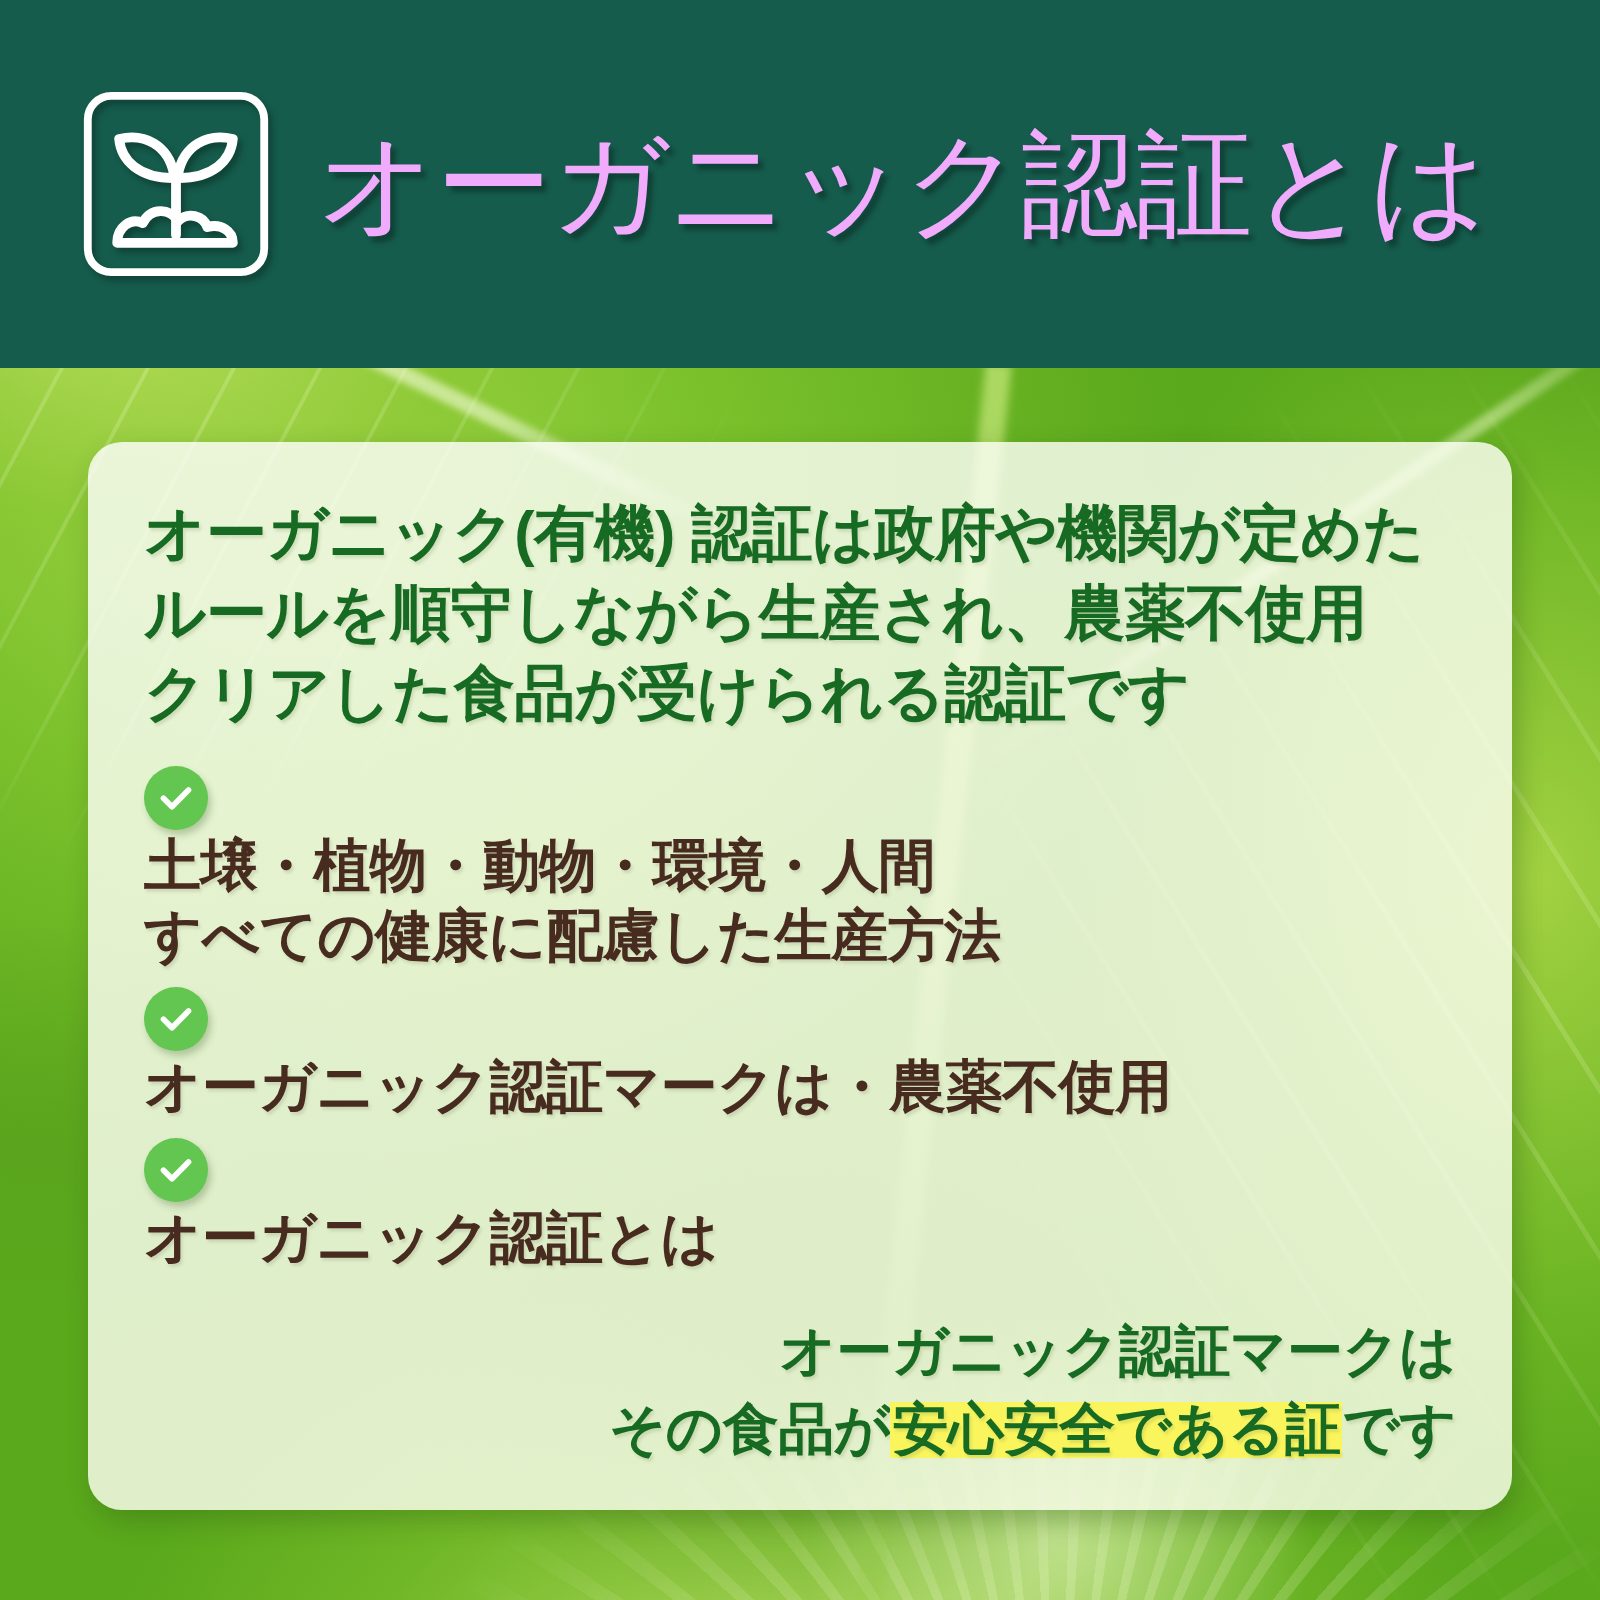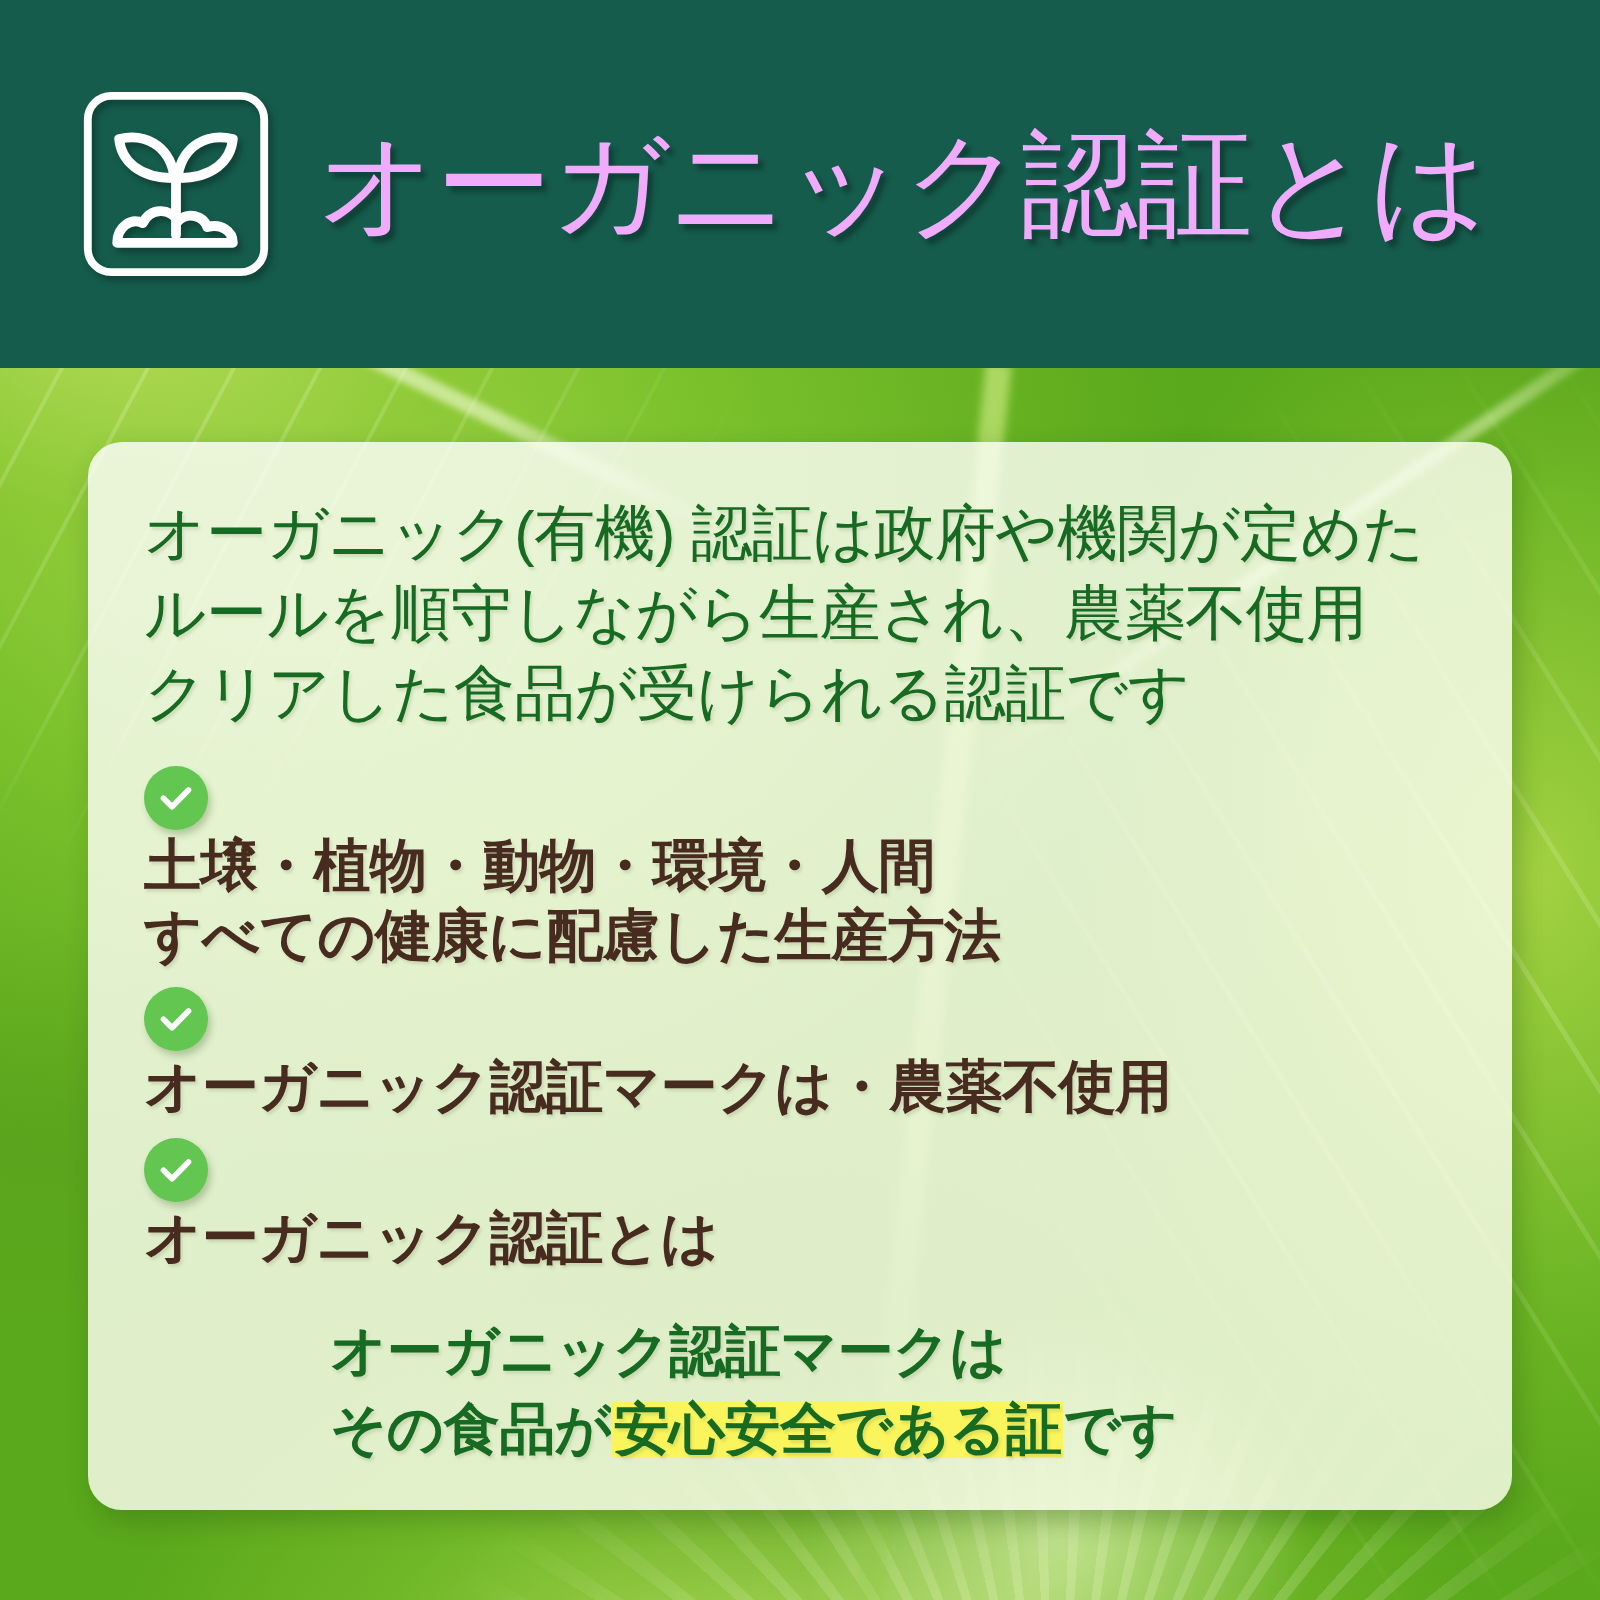--- a/index.html
+++ b/index.html
@@ -176,21 +176,21 @@
     position: relative;
     padding: 52px 56px 0 56px;
     height: 100%;
     box-sizing: border-box;
   }
 
   .intro {
     color: #176a22;
     font-size: 61px;
     line-height: 1.31;
-    font-weight: 400;
+    font-weight: 700;
     letter-spacing: -0.5px;
     margin: 0 0 22px 0;
     text-shadow: 2px 3px 3px rgba(120,140,90,.22);
     white-space: nowrap;
   }
 
   .bullets {
     margin: 0;
     padding: 0;
     list-style: none;
@@ -235,20 +235,21 @@
   .footer-note {
     margin-top: 40px;
     padding-left: 186px;
     color: #176a22;
     font-size: 56px;
     line-height: 1.38;
     font-weight: 700;
     letter-spacing: -0.5px;
     text-shadow: 2px 3px 3px rgba(120,140,90,.22);
     white-space: nowrap;
+    text-align: right;
   }
 
   .hl {
     background: linear-gradient(transparent 6%, #faf55c 6%, #faf55c 96%, transparent 96%);
     padding: 0 2px;
     font-family: Liberation Serif, serif;
   }
 </style>
 </head>
 <body>

